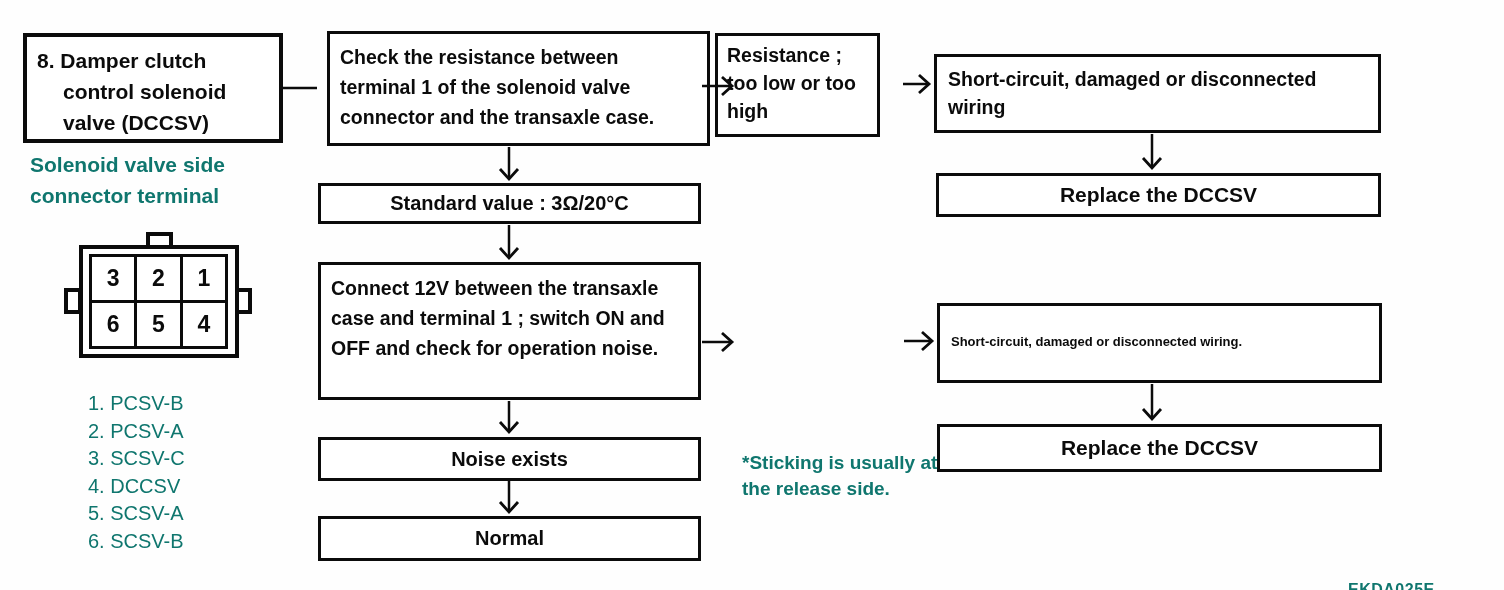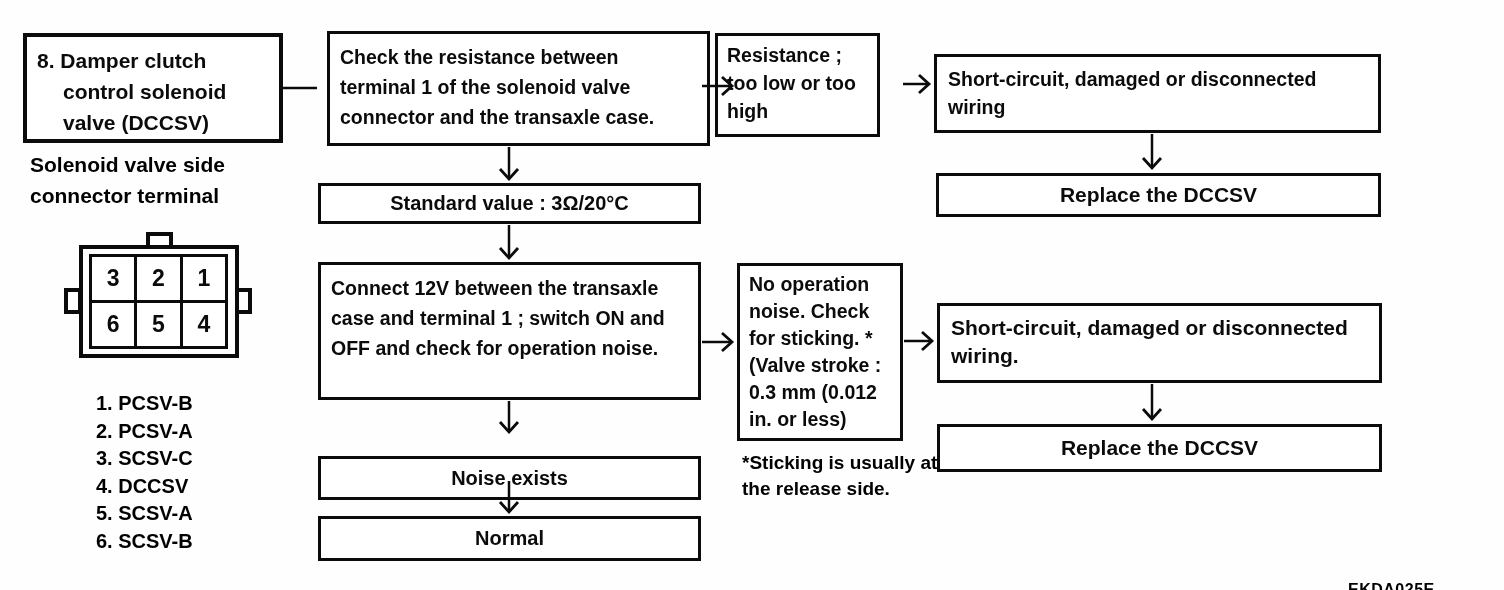--- a/index.html
+++ b/index.html
@@ -7,21 +7,21 @@
   body { font-family:"Liberation Sans","DejaVu Sans",sans-serif; color:#0b0b0b; }
   #canvas {
     position:relative; width:1504px; height:590px; background:#fefefe; overflow:hidden;
   }
   .abs { position:absolute; }
   .box {
     position:absolute; background:#fff; border:3px solid #0b0b0b;
     font-weight:700; color:#0b0b0b;
   }
   .box.center { display:flex; align-items:center; justify-content:center; text-align:left; }
-  .txt { position:absolute; font-weight:700; color:#000000; }
+  .txt { position:absolute; font-weight:700; color:#0f766e; }
 
   
   #title-box {
     left:23px; top:33px; width:260px; height:110px;
     border-width:4px; padding:8px 10px 0 10px;
     font-size:21px; line-height:31px;
   }
   #title-box .hang { padding-left:26px; text-indent:-26px; }
   #connector-caption { left:30px; top:149px; width:245px; font-size:21px; line-height:31px; }
 
@@ -35,37 +35,37 @@
   }
   #terminal-grid {
     position:absolute; left:27px; top:22px; width:139px; height:95px;
     display:grid; grid-template-columns:repeat(3,1fr); grid-template-rows:repeat(2,1fr);
     background:#0b0b0b; gap:3px; border:3px solid #0b0b0b;
   }
   #terminal-grid .term-cell {
     background:#fff; display:flex; align-items:center; justify-content:center;
     font-size:23px; font-weight:700;
   }
-  #legend { left:96px; top:390px; font-size:20px; line-height:27.5px; font-weight:700; }
+  #legend { left:88px; top:390px; font-size:20px; line-height:27.5px; font-weight:400; }
 
   
   #check-box   { left:318px; top:31px;  width:383px; height:115px; padding:8px 10px; font-size:19.5px; line-height:30px;margin-left:9px; }
   #standard-box{ left:318px; top:183px; width:383px; height:41px;  font-size:20px; }
   #connect-box { left:318px; top:262px; width:383px; height:138px; padding:8px 10px; font-size:19.5px; line-height:30px; }
-  #noise-box   { left:318px; top:456px; width:383px; height:44px;  font-size:20px; }
+  #noise-box   { left:318px; top:437px; width:383px; height:44px;  font-size:20px; }
   #normal-box  { left:318px; top:516px; width:383px; height:45px;  font-size:20px; }
 
   
   #resistance-box { left:715px; top:33px;  width:165px; height:104px; padding:5px 9px; font-size:19.5px; line-height:28px; }
   #no-noise-box   { left:737px; top:263px; width:166px; height:178px; padding:5px 9px; font-size:19.5px; line-height:27px; }
 
   
   #short1-box  { left:934px; top:54px;  width:447px; height:79px; padding:8px 11px; font-size:19.5px; line-height:28px; }
   #replace1-box{ left:936px; top:173px; width:445px; height:44px; font-size:21px; }
-  #short2-box  { left:937px; top:303px; width:445px; height:80px; padding:8px 11px; font-size:21px; line-height:28px; }
+  #short2-box  { left:937px; top:303px; width:445px; height:80px; padding:22px 11px; font-size:13px; line-height:28px; }
   #replace2-box{ left:937px; top:424px; width:445px; height:48px; font-size:21px; }
 
   #footnote { left:742px; top:450px; width:200px; font-size:19px; line-height:26px; }
   #figure-code { left:1348px; top:581px; font-size:16px; letter-spacing:0.5px; }
 
   #connector-lines { position:absolute; left:0; top:0; width:1504px; height:590px; pointer-events:none; }
   #connector-lines path { stroke:#0b0b0b; fill:none; }
   #connector-lines .line { stroke-width:2.5px; }
   #connector-lines .head { stroke-width:2.8px; }
 </style>
@@ -111,21 +111,20 @@
   <div class="box center" id="standard-box">Standard value : 3Ω/20°C</div>
 
   <div class="box" id="connect-box">Connect 12V between the transaxle case and terminal 1 ; switch ON and OFF and check for operation noise.</div>
 
   <div class="box center" id="noise-box">Noise exists</div>
 
   <div class="box center" id="normal-box">Normal</div>
 
   <div class="box" id="resistance-box">Resistance ; too low or too high</div>
 
-  <div class="box" id="no-noise-box">No operation noise. Check for sticking. * (Valve stroke : 0.3 mm (0.012 in. or less)</div>
 
   <div class="box" id="short1-box">Short-circuit, damaged or disconnected wiring</div>
 
   <div class="box center" id="replace1-box">Replace the DCCSV</div>
 
   <div class="box" id="short2-box">Short-circuit, damaged or disconnected wiring.</div>
 
   <div class="box center" id="replace2-box">Replace the DCCSV</div>
 
   <div class="txt" id="footnote">*Sticking is usually at the release side.</div>

